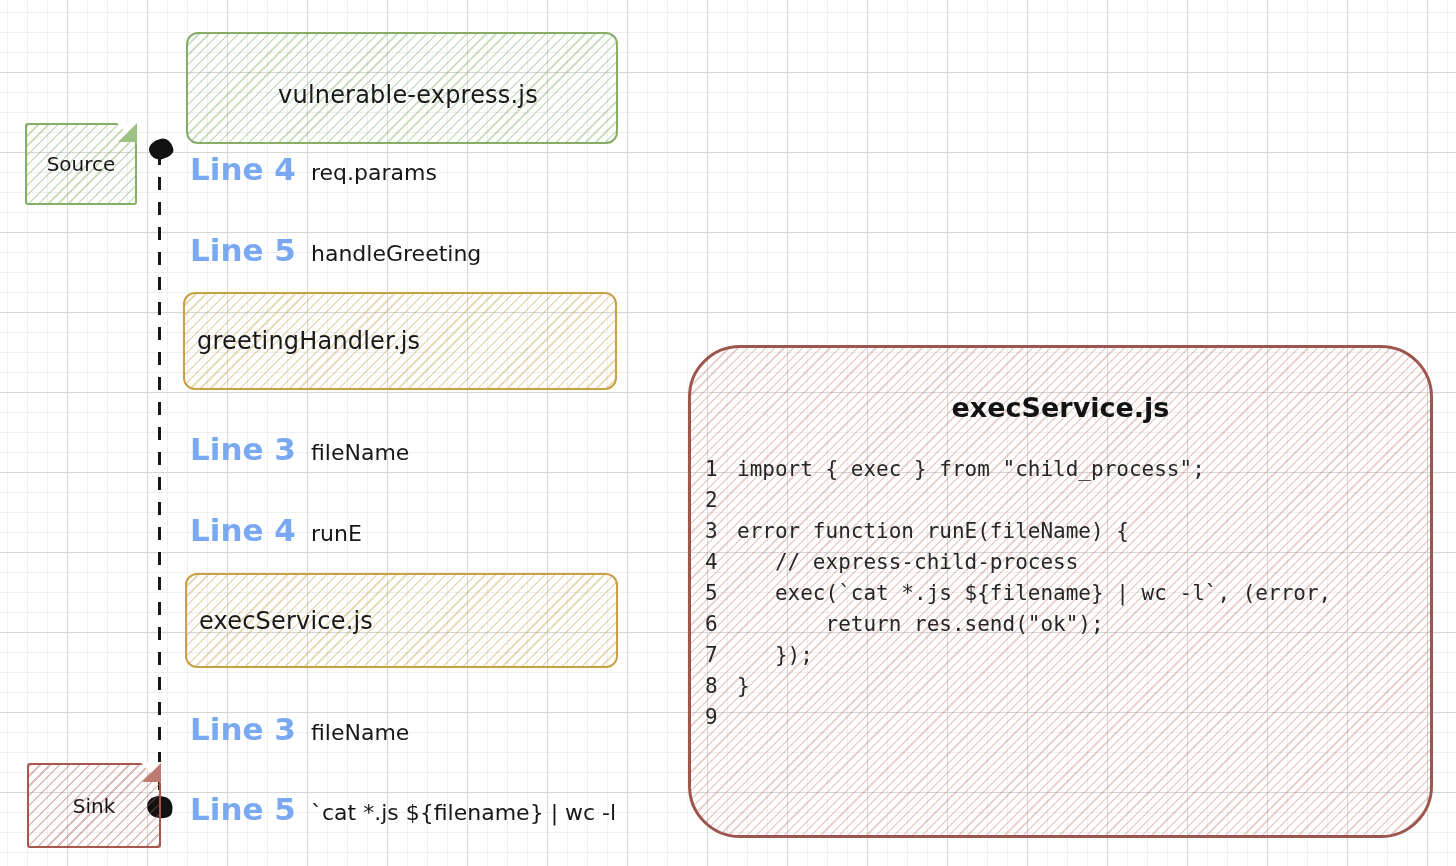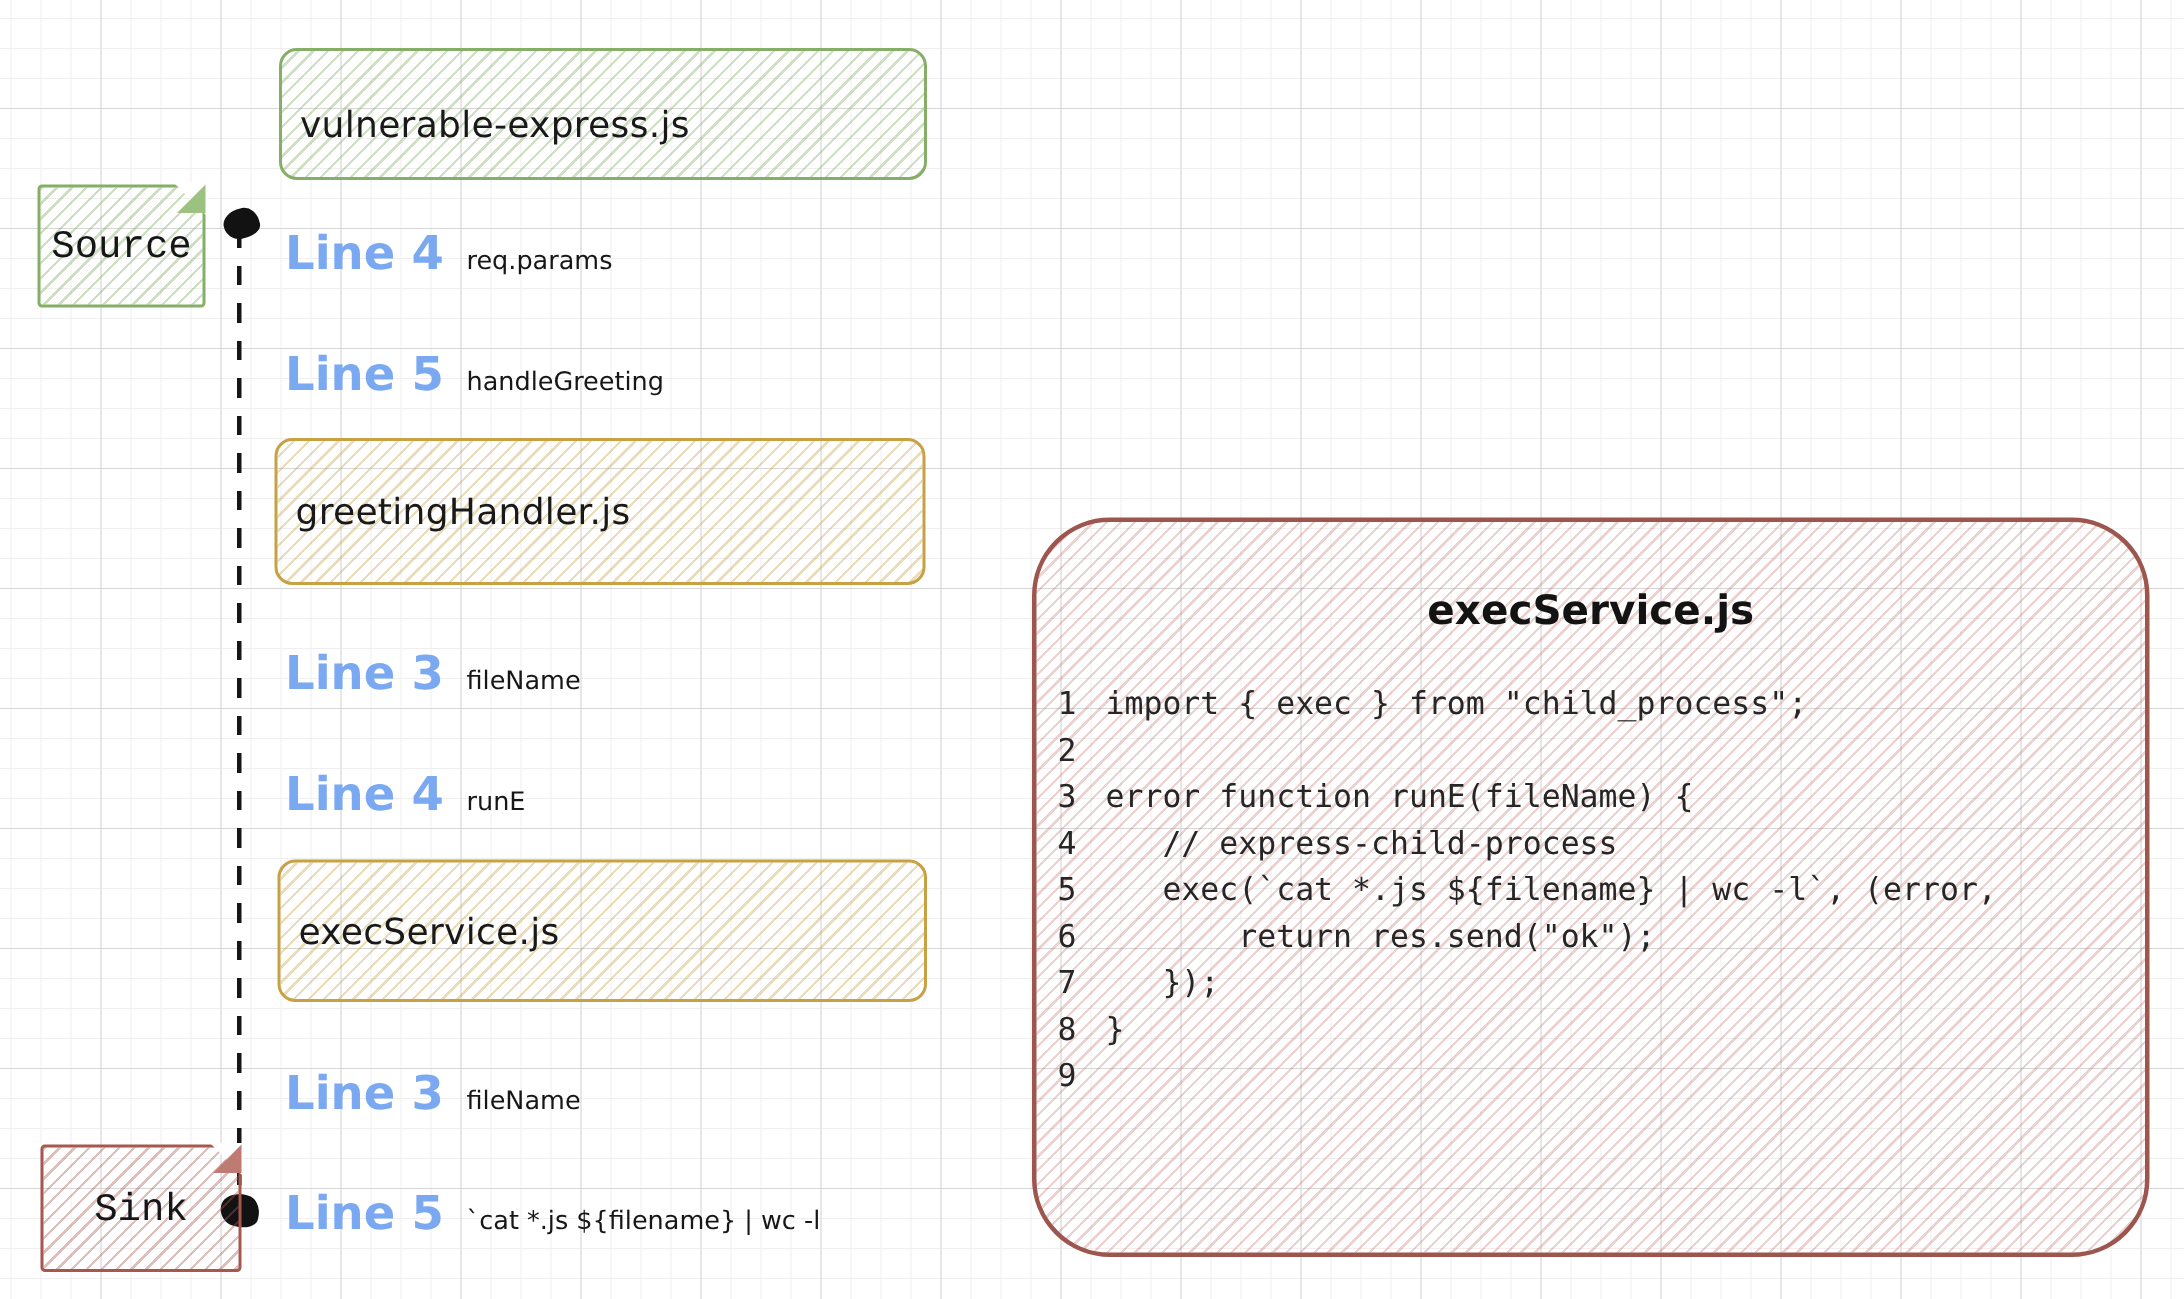--- a/index.html
+++ b/index.html
@@ -47,24 +47,23 @@
 
   
   .note {
     position: absolute;
     display: flex;
     align-items: center;
     justify-content: center;
     border-radius: 3px;
   }
   .note .note-label {
-    font-size: 26px;
+    font-size: 20px;
     font-weight: 500;
     color: #161616;
-    font-family: Liberation Mono, monospace;
   }
   .note-green {
     border: 2.5px solid #85ae66;
     background-image: repeating-linear-gradient(135deg, rgba(133,174,102,0.40) 0 1.6px, rgba(255,255,255,0) 1.6px 7px);
   }
   .note-red {
     border: 2.5px solid #a8574f;
     background-image: repeating-linear-gradient(135deg, rgba(168,87,79,0.38) 0 1.6px, rgba(255,255,255,0) 1.6px 7px);
   }
   .note::before { 
@@ -108,21 +107,21 @@
     white-space: nowrap;
   }
   .step .step-line {
     display: inline-block;
     width: 121px;
     font-size: 31px;
     font-weight: 700;
     color: #7aa9f2;
   }
   .step .step-value {
-    font-size: 17px;
+    font-size: 22px;
     font-weight: 500;
     color: #171717;
   }
 
   
   .code-panel {
     position: absolute;
     left: 688px; top: 345px;
     width: 745px; height: 493px;
     border: 3px solid #9d564e;
@@ -158,21 +157,21 @@
   .code-row .code-text {
     flex: 1 1 auto;
     overflow: hidden;
   }
 </style>
 </head>
 <body>
 
 <div class="canvas">
 
-  <div class="file-box box-green" style="left:186px; top:32px; width:432px; height:88px; padding-top:14px;">
+  <div class="file-box box-green" style="left:186px; top:32px; width:432px; height:112px; padding-top:14px;justify-content:center;">
     <span class="file-label">vulnerable-express.js</span>
   </div>
 
   <div class="note note-green" style="left:25px; top:123px; width:112px; height:82px;">
     <span class="note-label">Source</span>
   </div>
 
   <div class="dashed-line" style="left:158px; top:152px; height:658px;"></div>
   <div class="blob top"></div>
   <div class="blob bottom"></div>

